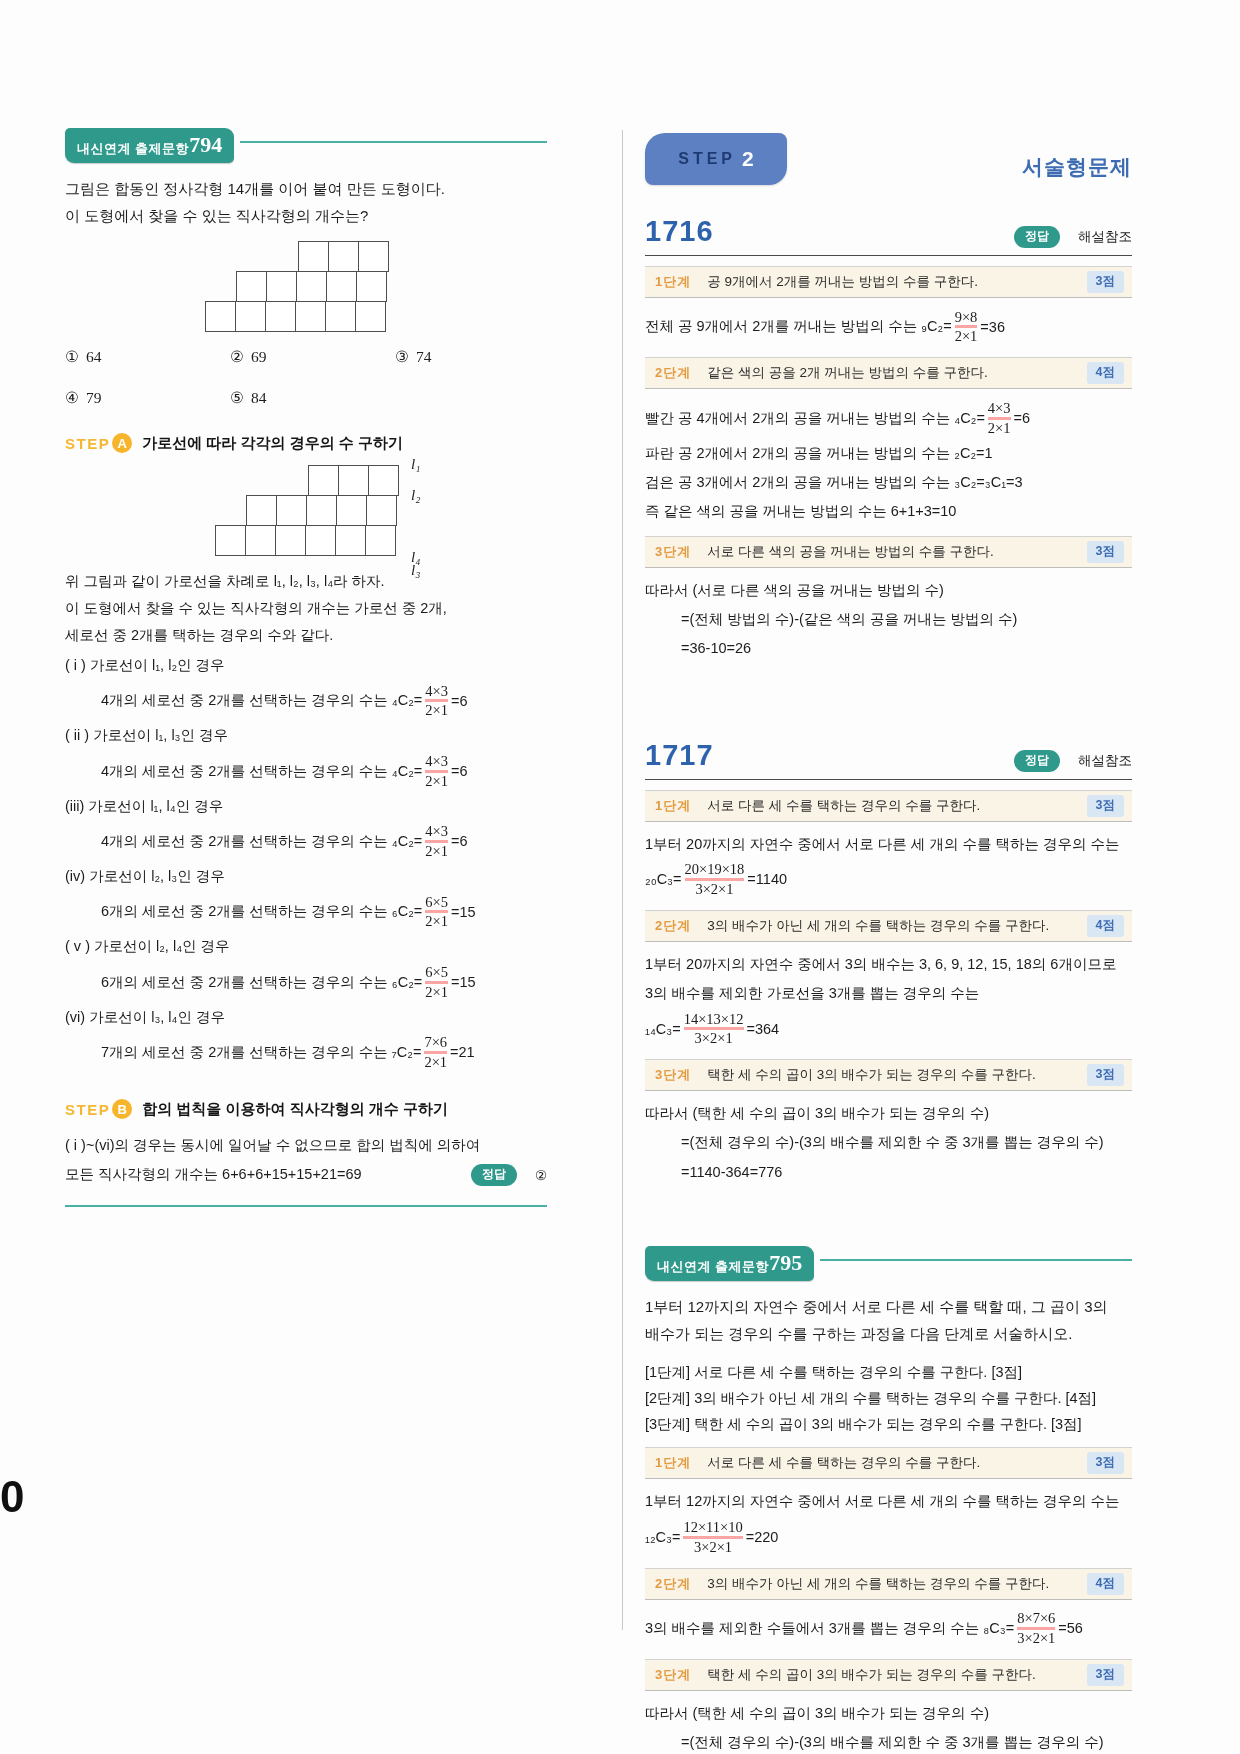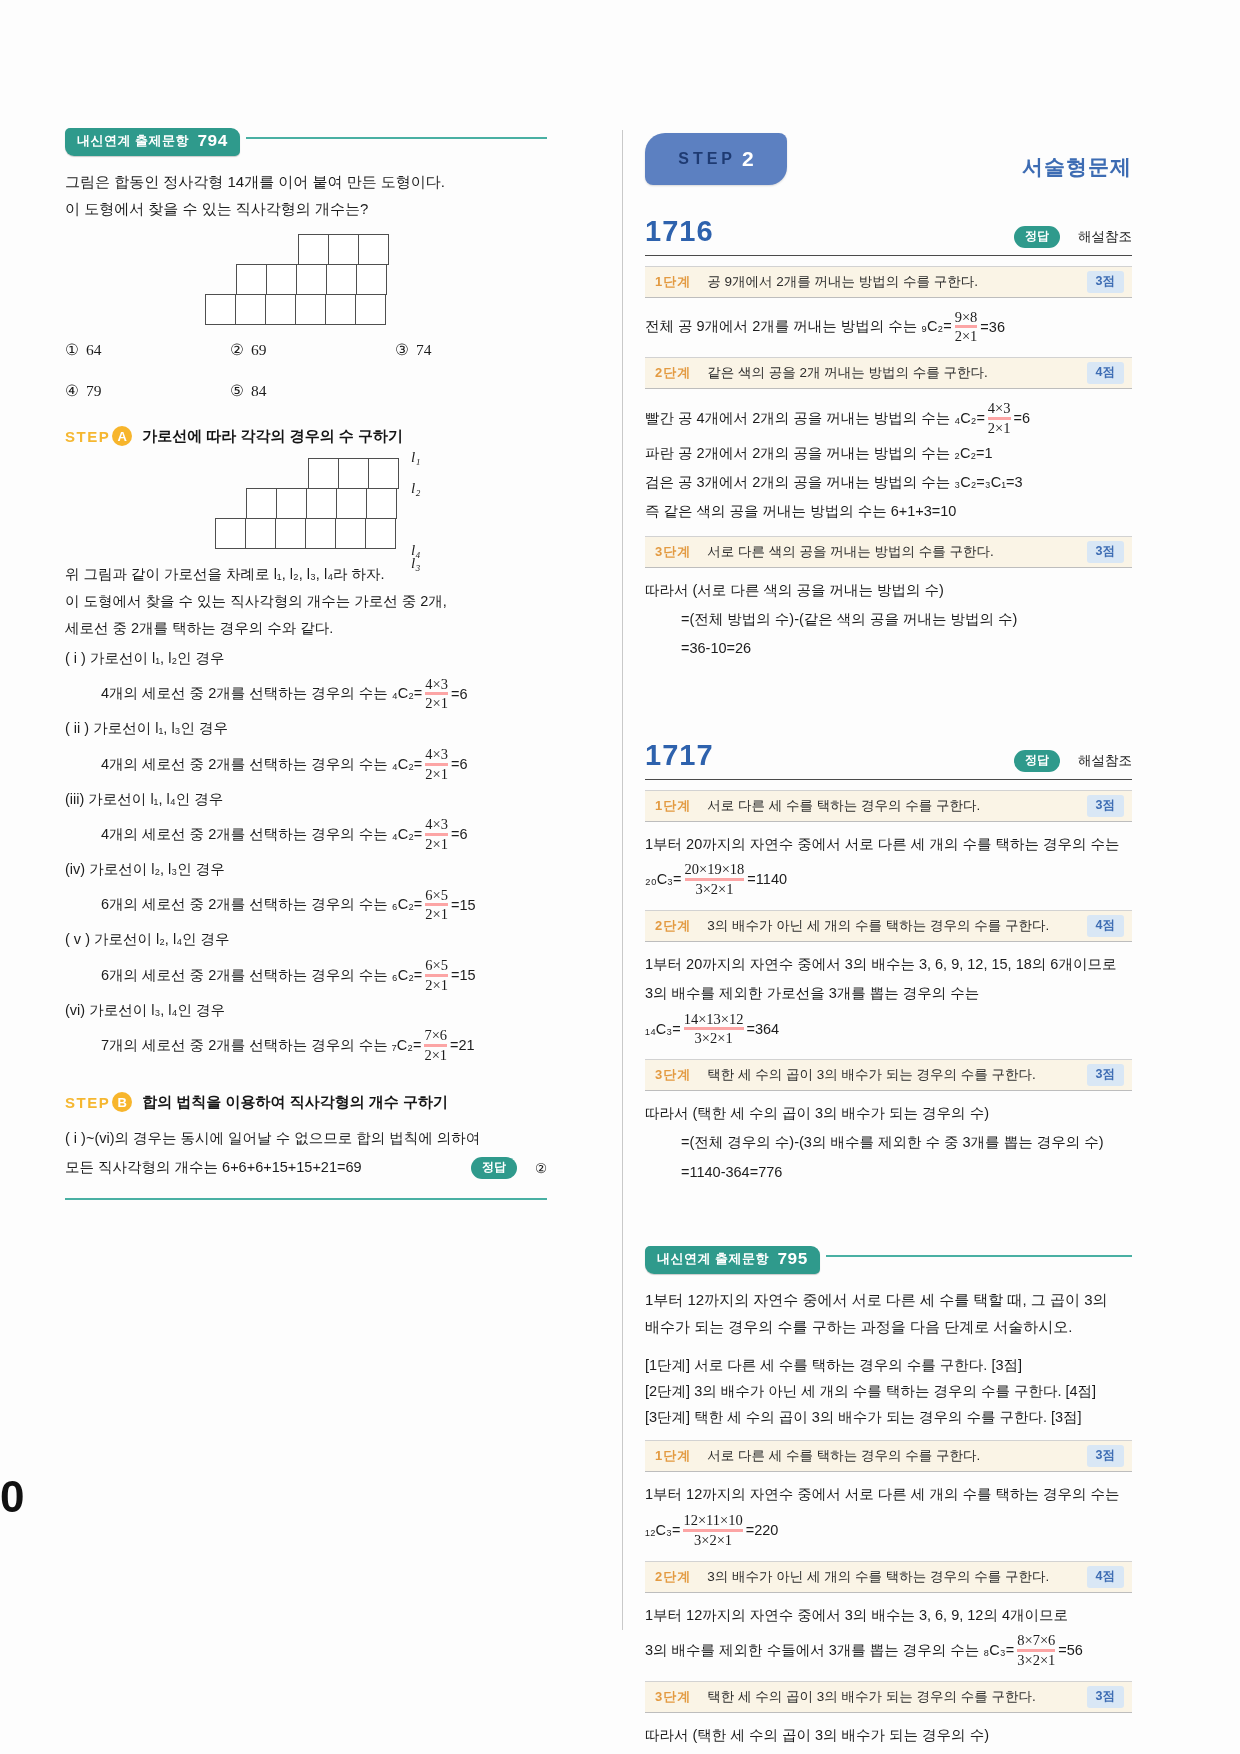--- a/index.html
+++ b/index.html
@@ -5,23 +5,23 @@
   html,body{margin:0;padding:0;}
   body{width:1240px;height:1754px;background:#fdfdfd;font-family:"Liberation Sans",sans-serif;color:#222;position:relative;overflow:hidden;}
   .col-divider{position:absolute;left:622px;top:130px;width:1px;height:1500px;background:#c9c9c9;}
   .page-num{position:absolute;left:0px;top:1472px;font-size:44px;font-weight:800;color:#111;}
 
   .col-left{position:absolute;left:65px;top:128px;width:482px;}
   .col-right{position:absolute;left:645px;top:133px;width:487px;}
 
   
   .tealrow{display:flex;align-items:center;margin-bottom:12px;}
-  .tealbadge{background:#2f9a8c;color:#fff;border-radius:5px 9px 5px 9px;padding:4px 12px 5px;display:inline-flex;align-items:flex-start;gap:8px;white-space:nowrap;box-shadow:0 1px 1px rgba(0,0,0,.2);}
+  .tealbadge{background:#2f9a8c;color:#fff;border-radius:5px 9px 5px 9px;padding:4px 12px 5px;display:inline-flex;align-items:flex-end;white-space:nowrap;box-shadow:0 1px 1px rgba(0,0,0,.2);}
   .tealbadge .blabel{font-size:13px;font-weight:700;letter-spacing:.5px;}
-  .tealbadge .bnum{font-size:17px;font-weight:800;font-family:Liberation Mono, monospace;}
+  .tealbadge .bnum{font-size:22px;font-weight:800;font-family:Liberation Serif, serif;}
   .teal-rule{flex:1;height:2px;background:#49b0a3;margin-left:6px;margin-top:-8px;}
 
   .stmt div{font-size:15px;line-height:27px;color:#1c1c1c;}
 
   
   .figure{position:relative;}
   .f1{margin:12px 0 16px 140px;}
   .f2{margin:10px 0 12px 150px;}
   .figrow{display:flex;}
   .figcell{width:31px;height:31px;flex:0 0 31px;border:1px solid #4f4f4f;box-sizing:border-box;background:#fff;}
@@ -445,23 +445,20 @@
         </div>
       </div>
 
     <div class="stepbar">
       <span class="steplabel">2단계</span>
       <span class="steptext">3의 배수가 아닌 세 개의 수를 택하는 경우의 수를 구한다.</span>
       <span class="score">4점</span>
     </div>
     <div class="mathblock">
         <div class="mline">
-          <span>1부터 12까지의 자연수 중에서 3의 배수는 3, 6, 9, 12의 4개이므로</span>
-        </div>
-        <div class="mline">
           <span>3의 배수를 제외한 수들에서 3개를 뽑는 경우의 수는 ₈C₃=</span>
           <span class="frac">
             <span class="fnum">8×7×6</span>
             <span class="fden">3×2×1</span>
           </span>
           <span>=56</span>
         </div>
       </div>
 
     <div class="stepbar">

